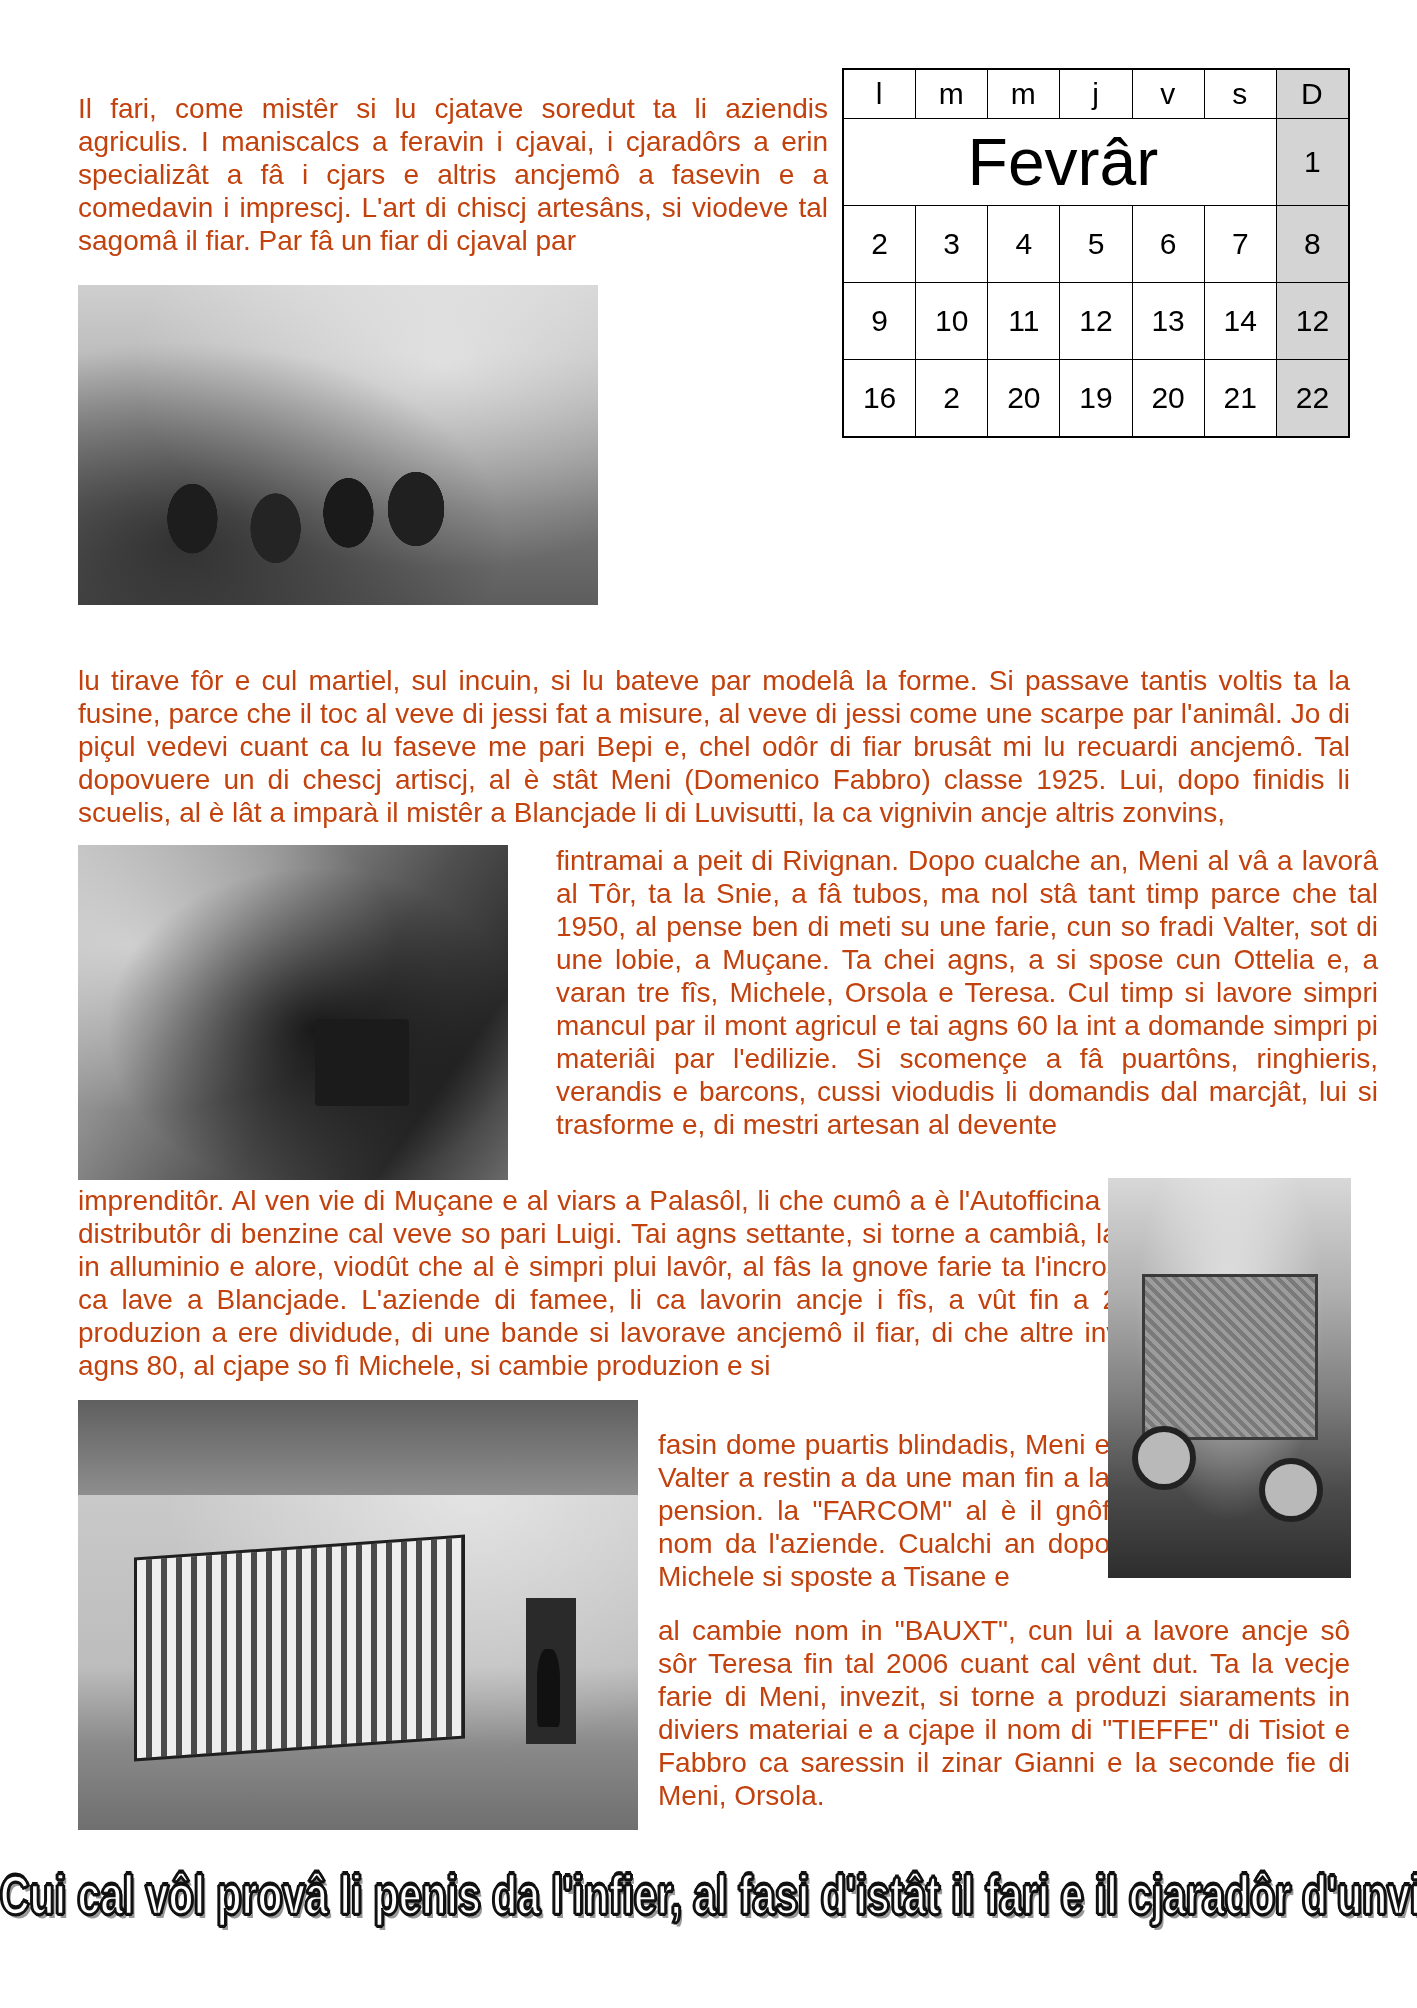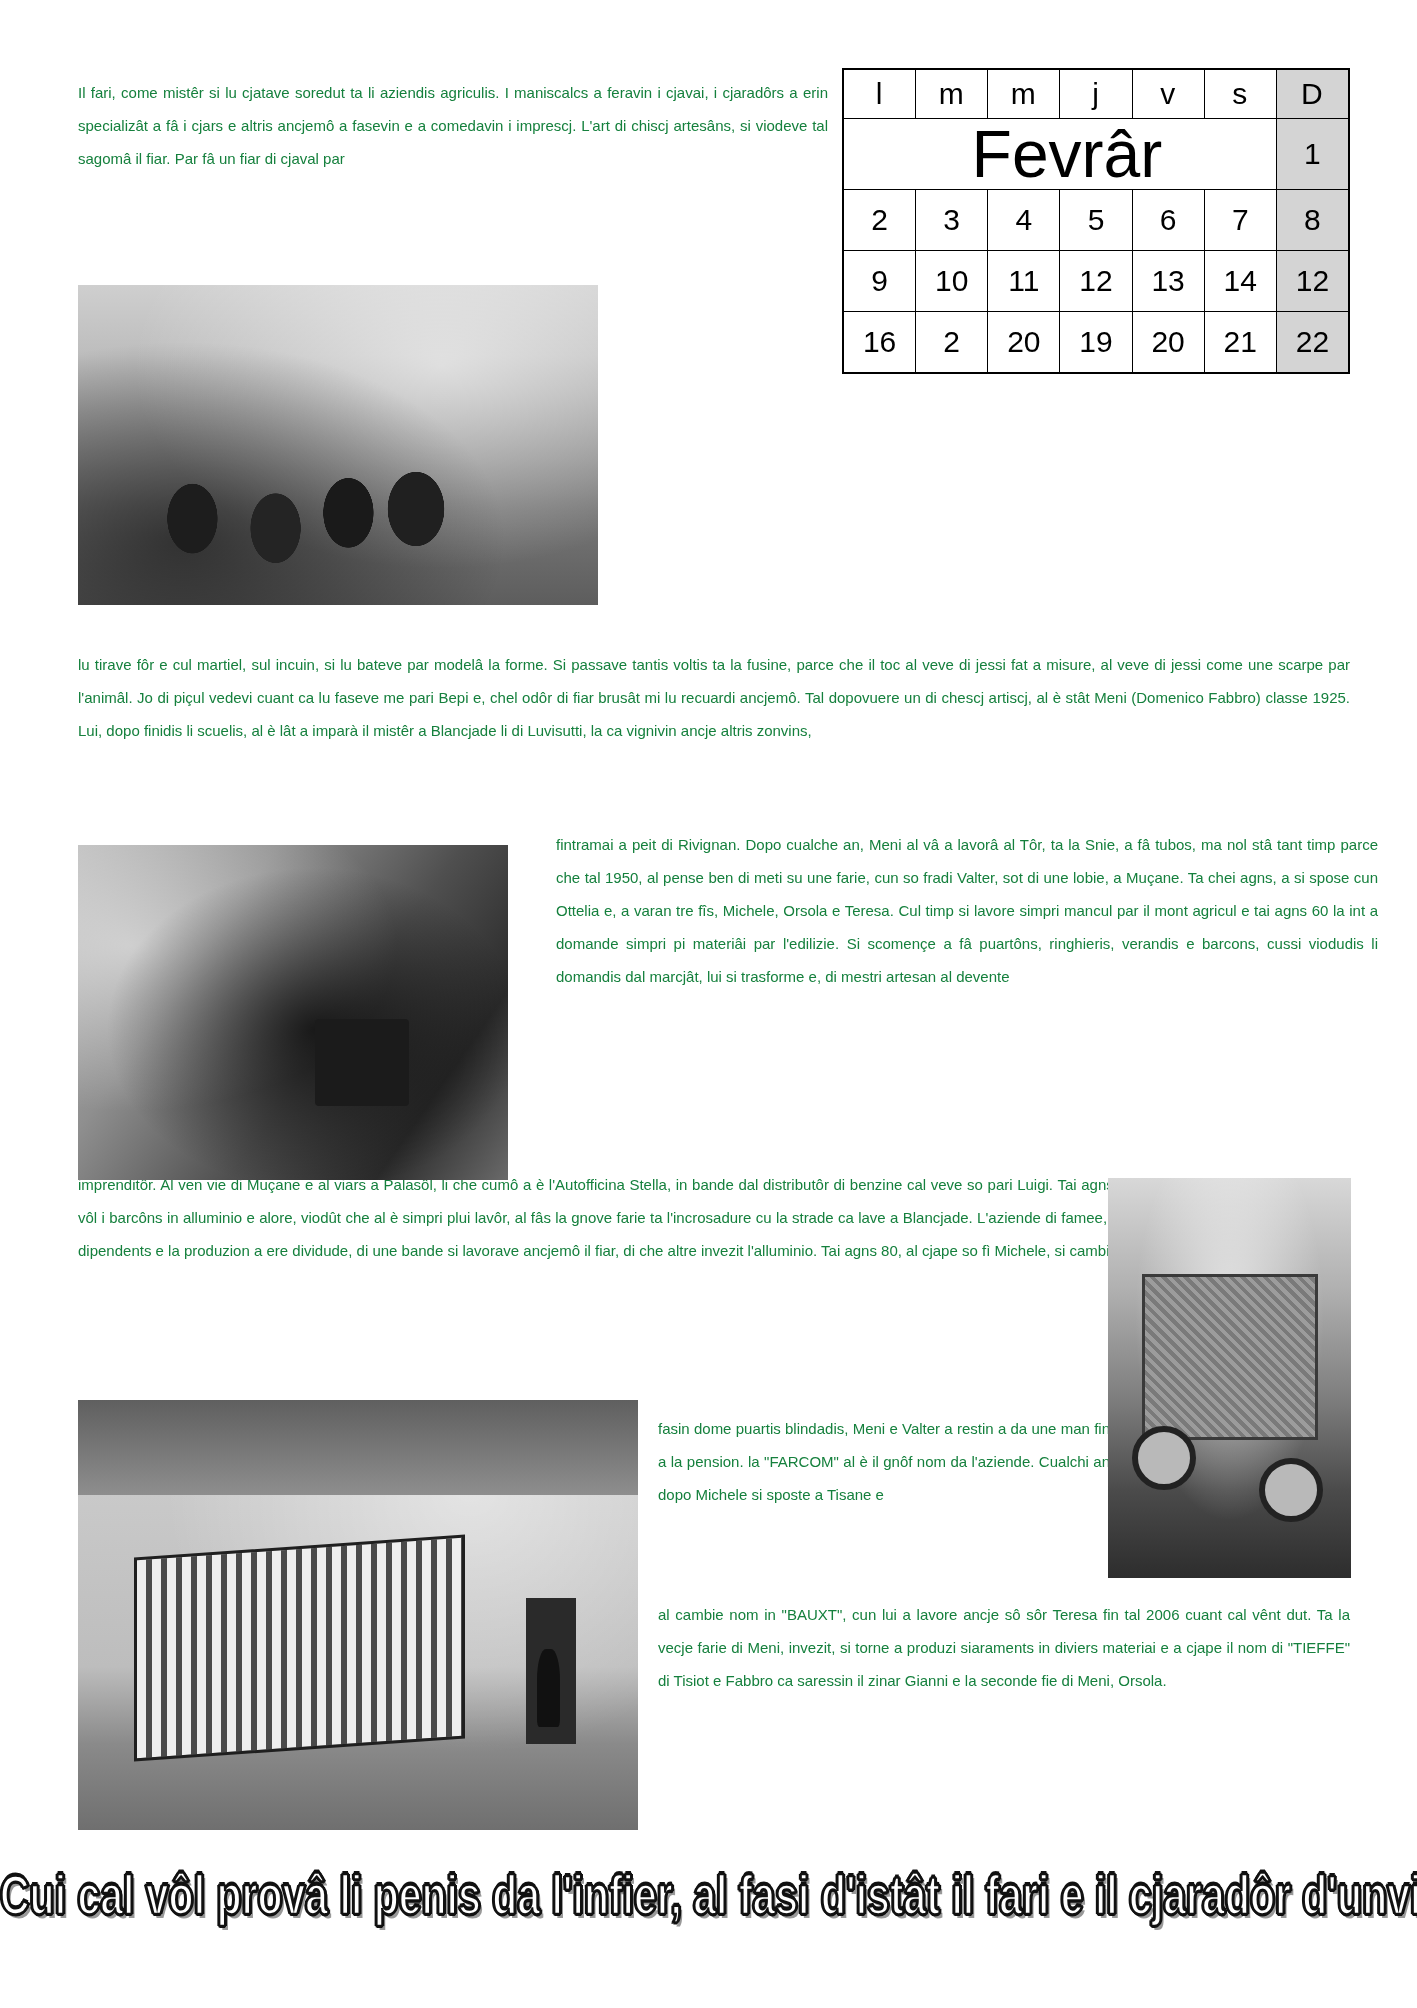--- a/index.html
+++ b/index.html
@@ -37,21 +37,21 @@
   }
   .calendar th {
     font-size: 30px;
     height: 48px;
     padding: 0;
     letter-spacing: 1px;
   }
   .calendar td {
     font-size: 30px;
     height: 60px;
-    padding: 0;
+    padding: 8px;
   }
   .cal-col { width: 71px; }
   .cal-sun {
     background: #d4d4d4;
     font-size: 34px;
     font-weight: bold;
   }
   .month-cell {
     text-align: left;
     padding-left: 14px !important;
@@ -59,25 +59,26 @@
   .month-name {
     font-size: 66px;
     line-height: 70px;
     white-space: nowrap;
     font-family: "Liberation Sans", sans-serif;
   }
 
   
   .body-text {
     position: absolute;
-    font-size: 15px;
+    font-size: 28px;
     line-height: 33px;
     text-align: justify;
     text-justify: inter-word;
-    color: #15803d;
+    color: #c2410c;
+    margin-top: 16px;
   }
   .t1 { left: 78px;  top: 76px;  width: 750px; }
   .t2 { left: 612px; top: 258px; width: 218px; }
   .t3 { left: 78px;  top: 648px; width: 1272px; }
   .t4 { left: 556px; top: 828px; width: 822px; }
   .t5 { left: 78px;  top: 1168px; width: 1272px; }
   .t6 { left: 658px; top: 1412px; width: 452px; }
   .t7 { left: 658px; top: 1598px; width: 692px; }
 
   

